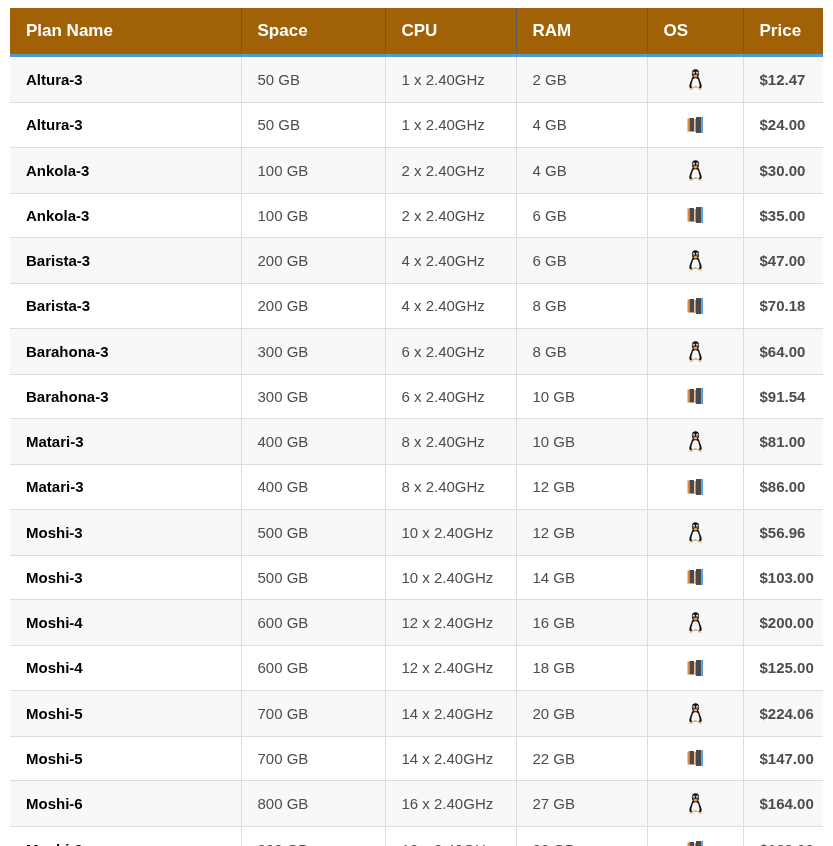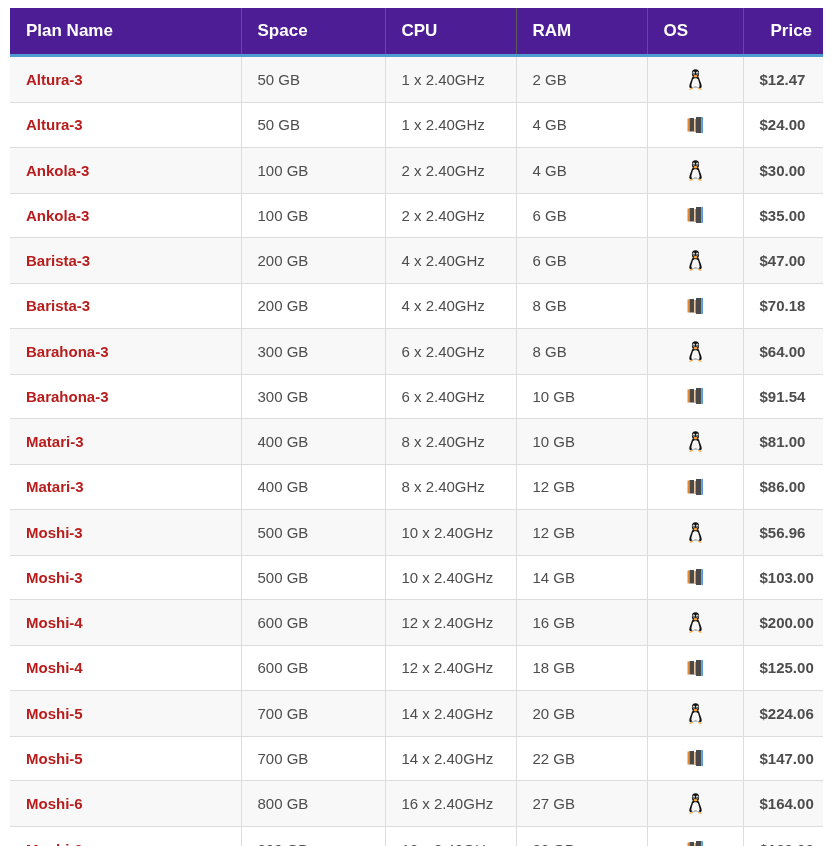--- a/index.html
+++ b/index.html
@@ -18,36 +18,35 @@
     box-sizing: border-box;
     width: 833px;
   }
   table.plans {
     border-collapse: collapse;
     width: 813px;
     table-layout: fixed;
     border-bottom: 3px solid #2b2b2b;
   }
   table.plans thead tr {
-    background: #4c1d95;
+    background: #a16207;
   }
   table.plans thead th {
     color: #ffffff;
     font-size: 17px;
     font-weight: bold;
     text-align: left;
     padding: 13px 0 13px 16px;
     border-right: 1px solid #5a5a5a;
     border-bottom: 3px solid #4e9bd0;
     box-sizing: border-box;
     white-space: nowrap;
   }
   table.plans thead th:last-child {
     border-right: none;
-    text-align: center;
   }
   table.plans tbody td {
     font-size: 15px;
     color: #4d4d4d;
     padding: 12px 0 12px 16px;
     border-right: 1px solid #dcdcdc;
     border-bottom: 1px solid #dcdcdc;
     box-sizing: border-box;
     height: 43px;
     white-space: nowrap;
@@ -56,21 +55,21 @@
   table.plans tbody td:last-child {
     border-right: none;
   }
   table.plans tbody tr:nth-child(odd) {
     background: #f8f8f8;
   }
   table.plans tbody tr:nth-child(even) {
     background: #ffffff;
   }
   .plan-link {
-    color: #b91c1c;
+    color: #000000;
     font-weight: bold;
     font-size: 15px;
     text-decoration: none;
     cursor: pointer;
   }
   .price-cell {
     color: #3a3a3a;
     font-weight: bold;
   }
   .os-cell {

